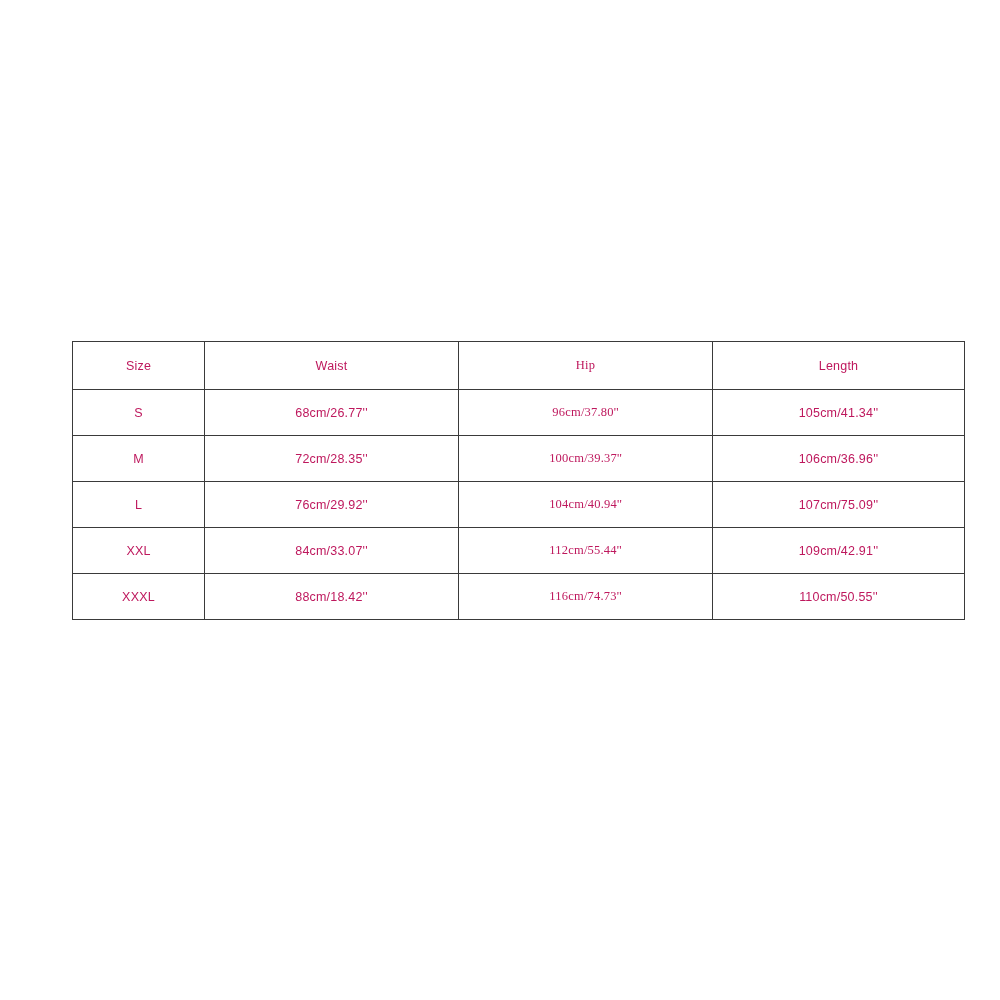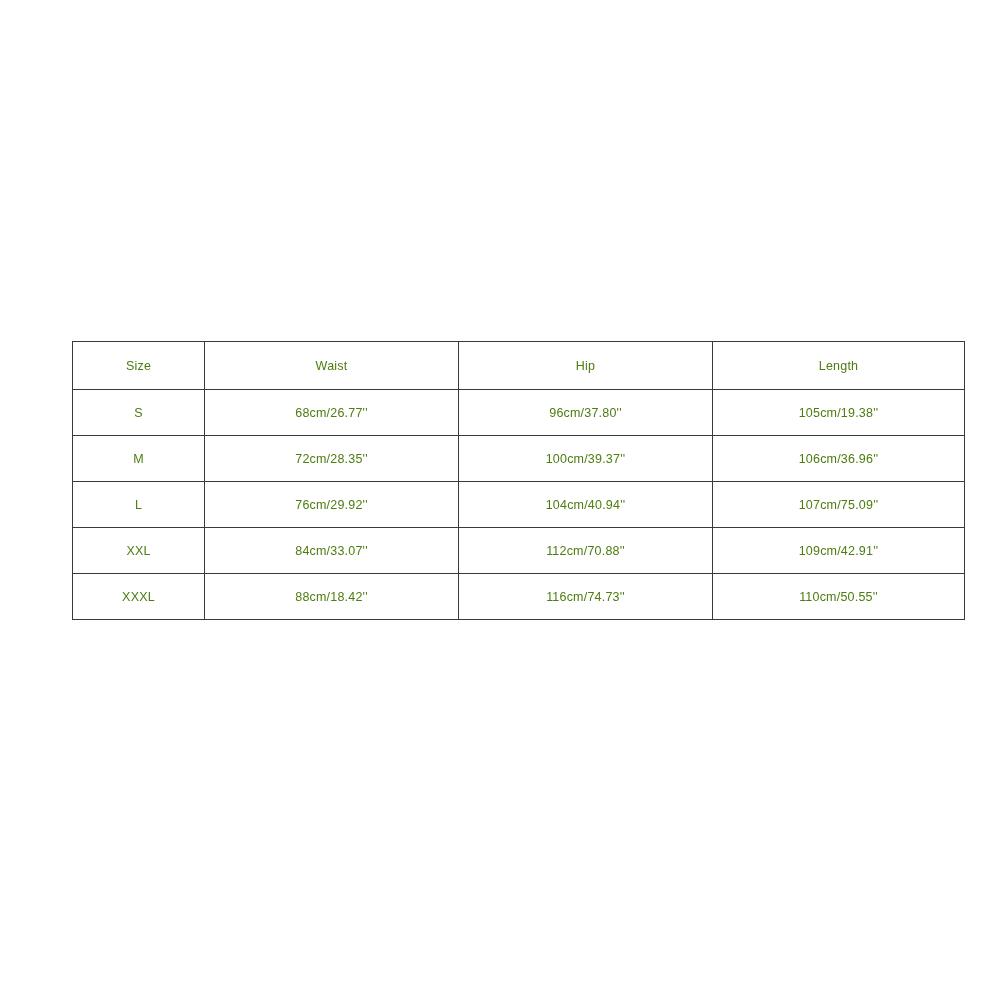--- a/index.html
+++ b/index.html
@@ -30,25 +30,25 @@
   }
   .size-chart td, .size-chart th {
     border: 1px solid #3a3a3a;
     height: 45px;
     padding: 0 4px;
     text-align: center;
     vertical-align: middle;
     font-weight: normal;
     font-size: 12.5px;
     letter-spacing: 0.2px;
-    color: #4d7c0f;
+    color: #be185d;
   }
   .col-size { width: 123px; }
   .col-waist { width: 245px; }
-  .col-hip { width: 245px; }
+  .col-hip { width: 245px; font-family: Liberation Serif, serif; }
   .col-length { width: 243px; }
   .size-chart thead td {
     height: 47px;
   }
 </style>
 </head>
 <body>
 
 <div class="page">
   <table class="size-chart">
@@ -58,38 +58,38 @@
         <td class="col-waist">Waist</td>
         <td class="col-hip">Hip</td>
         <td class="col-length">Length</td>
       </tr>
     </thead>
     <tbody>
       <tr>
         <td class="col-size">S</td>
         <td class="col-waist">68cm/26.77''</td>
         <td class="col-hip">96cm/37.80''</td>
-        <td class="col-length">105cm/19.38''</td>
+        <td class="col-length">105cm/41.34''</td>
       </tr>
       <tr>
         <td class="col-size">M</td>
         <td class="col-waist">72cm/28.35''</td>
         <td class="col-hip">100cm/39.37''</td>
         <td class="col-length">106cm/36.96''</td>
       </tr>
       <tr>
         <td class="col-size">L</td>
         <td class="col-waist">76cm/29.92''</td>
         <td class="col-hip">104cm/40.94''</td>
         <td class="col-length">107cm/75.09''</td>
       </tr>
       <tr>
         <td class="col-size">XXL</td>
         <td class="col-waist">84cm/33.07''</td>
-        <td class="col-hip">112cm/70.88''</td>
+        <td class="col-hip">112cm/55.44''</td>
         <td class="col-length">109cm/42.91''</td>
       </tr>
       <tr>
         <td class="col-size">XXXL</td>
         <td class="col-waist">88cm/18.42''</td>
         <td class="col-hip">116cm/74.73''</td>
         <td class="col-length">110cm/50.55''</td>
       </tr>
     </tbody>
   </table>

